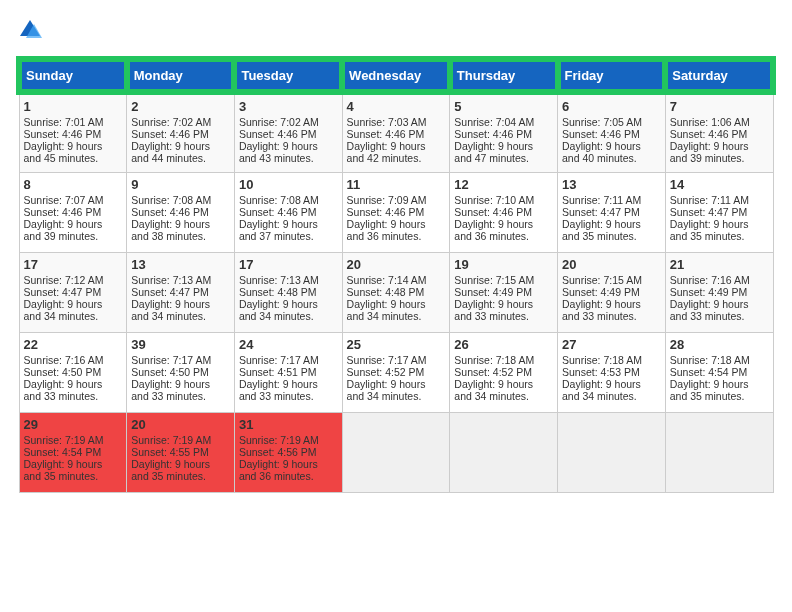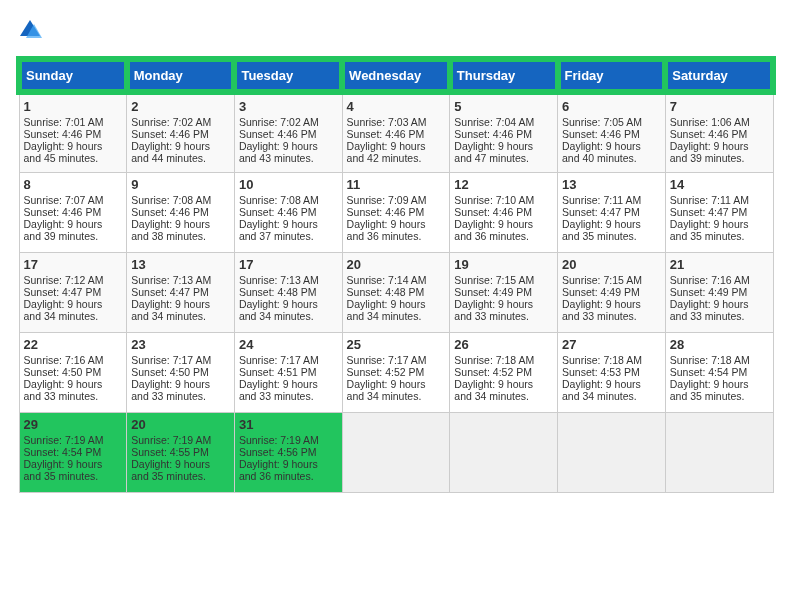--- a/index.html
+++ b/index.html
@@ -50,21 +50,21 @@
       padding: 4px 4px;
       font-size: 10.5px;
       color: #333;
       height: 80px;
       background: #fff;
     }
     tbody tr:nth-child(odd) td {
       background: #f9f9f9;
     }
     tbody tr:last-child td {
-      background: #22c55e;
+      background: #ef4444;
     }
     .day-number {
       font-size: 13px;
       font-weight: bold;
       display: block;
       margin-bottom: 2px;
     }
     .empty-cell {
       background: #f0f0f0 !important;
     }
@@ -235,21 +235,21 @@
       </td>
       </tr>
       <tr>
         <td>
         <span class="day-number">22</span>
         <span>Sunrise: 7:16 AM</span><br>
         <span>Sunset: 4:50 PM</span><br>
         <span>Daylight: 9 hours and 33 minutes.</span>
       </td>
         <td>
-        <span class="day-number">23</span>
+        <span class="day-number">39</span>
         <span>Sunrise: 7:17 AM</span><br>
         <span>Sunset: 4:50 PM</span><br>
         <span>Daylight: 9 hours and 33 minutes.</span>
       </td>
         <td>
         <span class="day-number">24</span>
         <span>Sunrise: 7:17 AM</span><br>
         <span>Sunset: 4:51 PM</span><br>
         <span>Daylight: 9 hours and 33 minutes.</span>
       </td>

